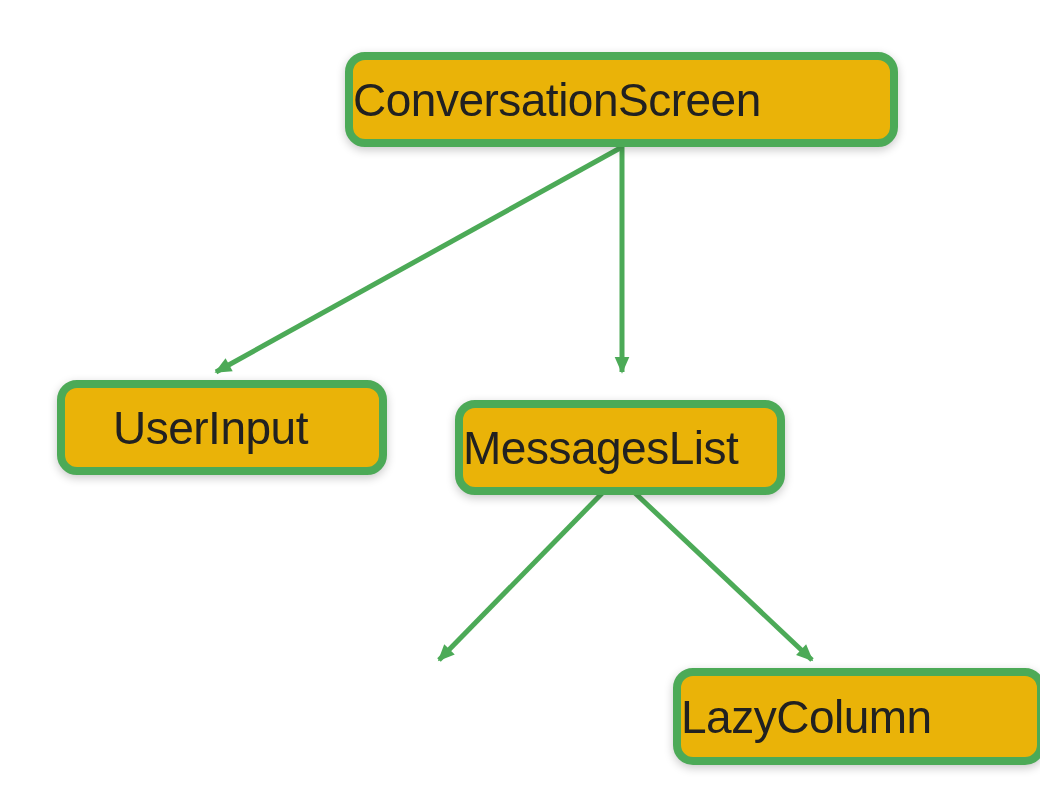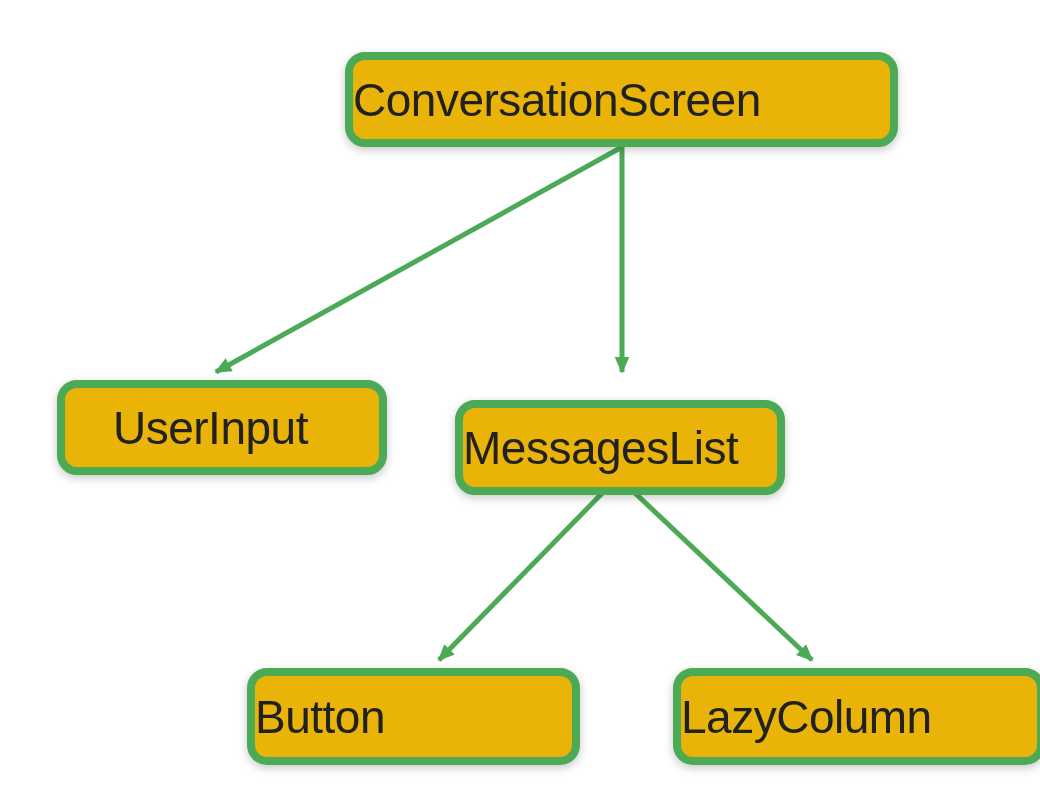--- a/index.html
+++ b/index.html
@@ -77,21 +77,18 @@
   </div>
 
   <div class="node node-userinput">
     <span>UserInput</span>
   </div>
 
   <div class="node node-messageslist">
     <span>MessagesList</span>
   </div>
 
-  <div class="node node-button">
-    <span>Button</span>
-  </div>
 
   <div class="node node-lazycolumn">
     <span>LazyColumn</span>
   </div>
 
 </div>
 
 </body></html>

